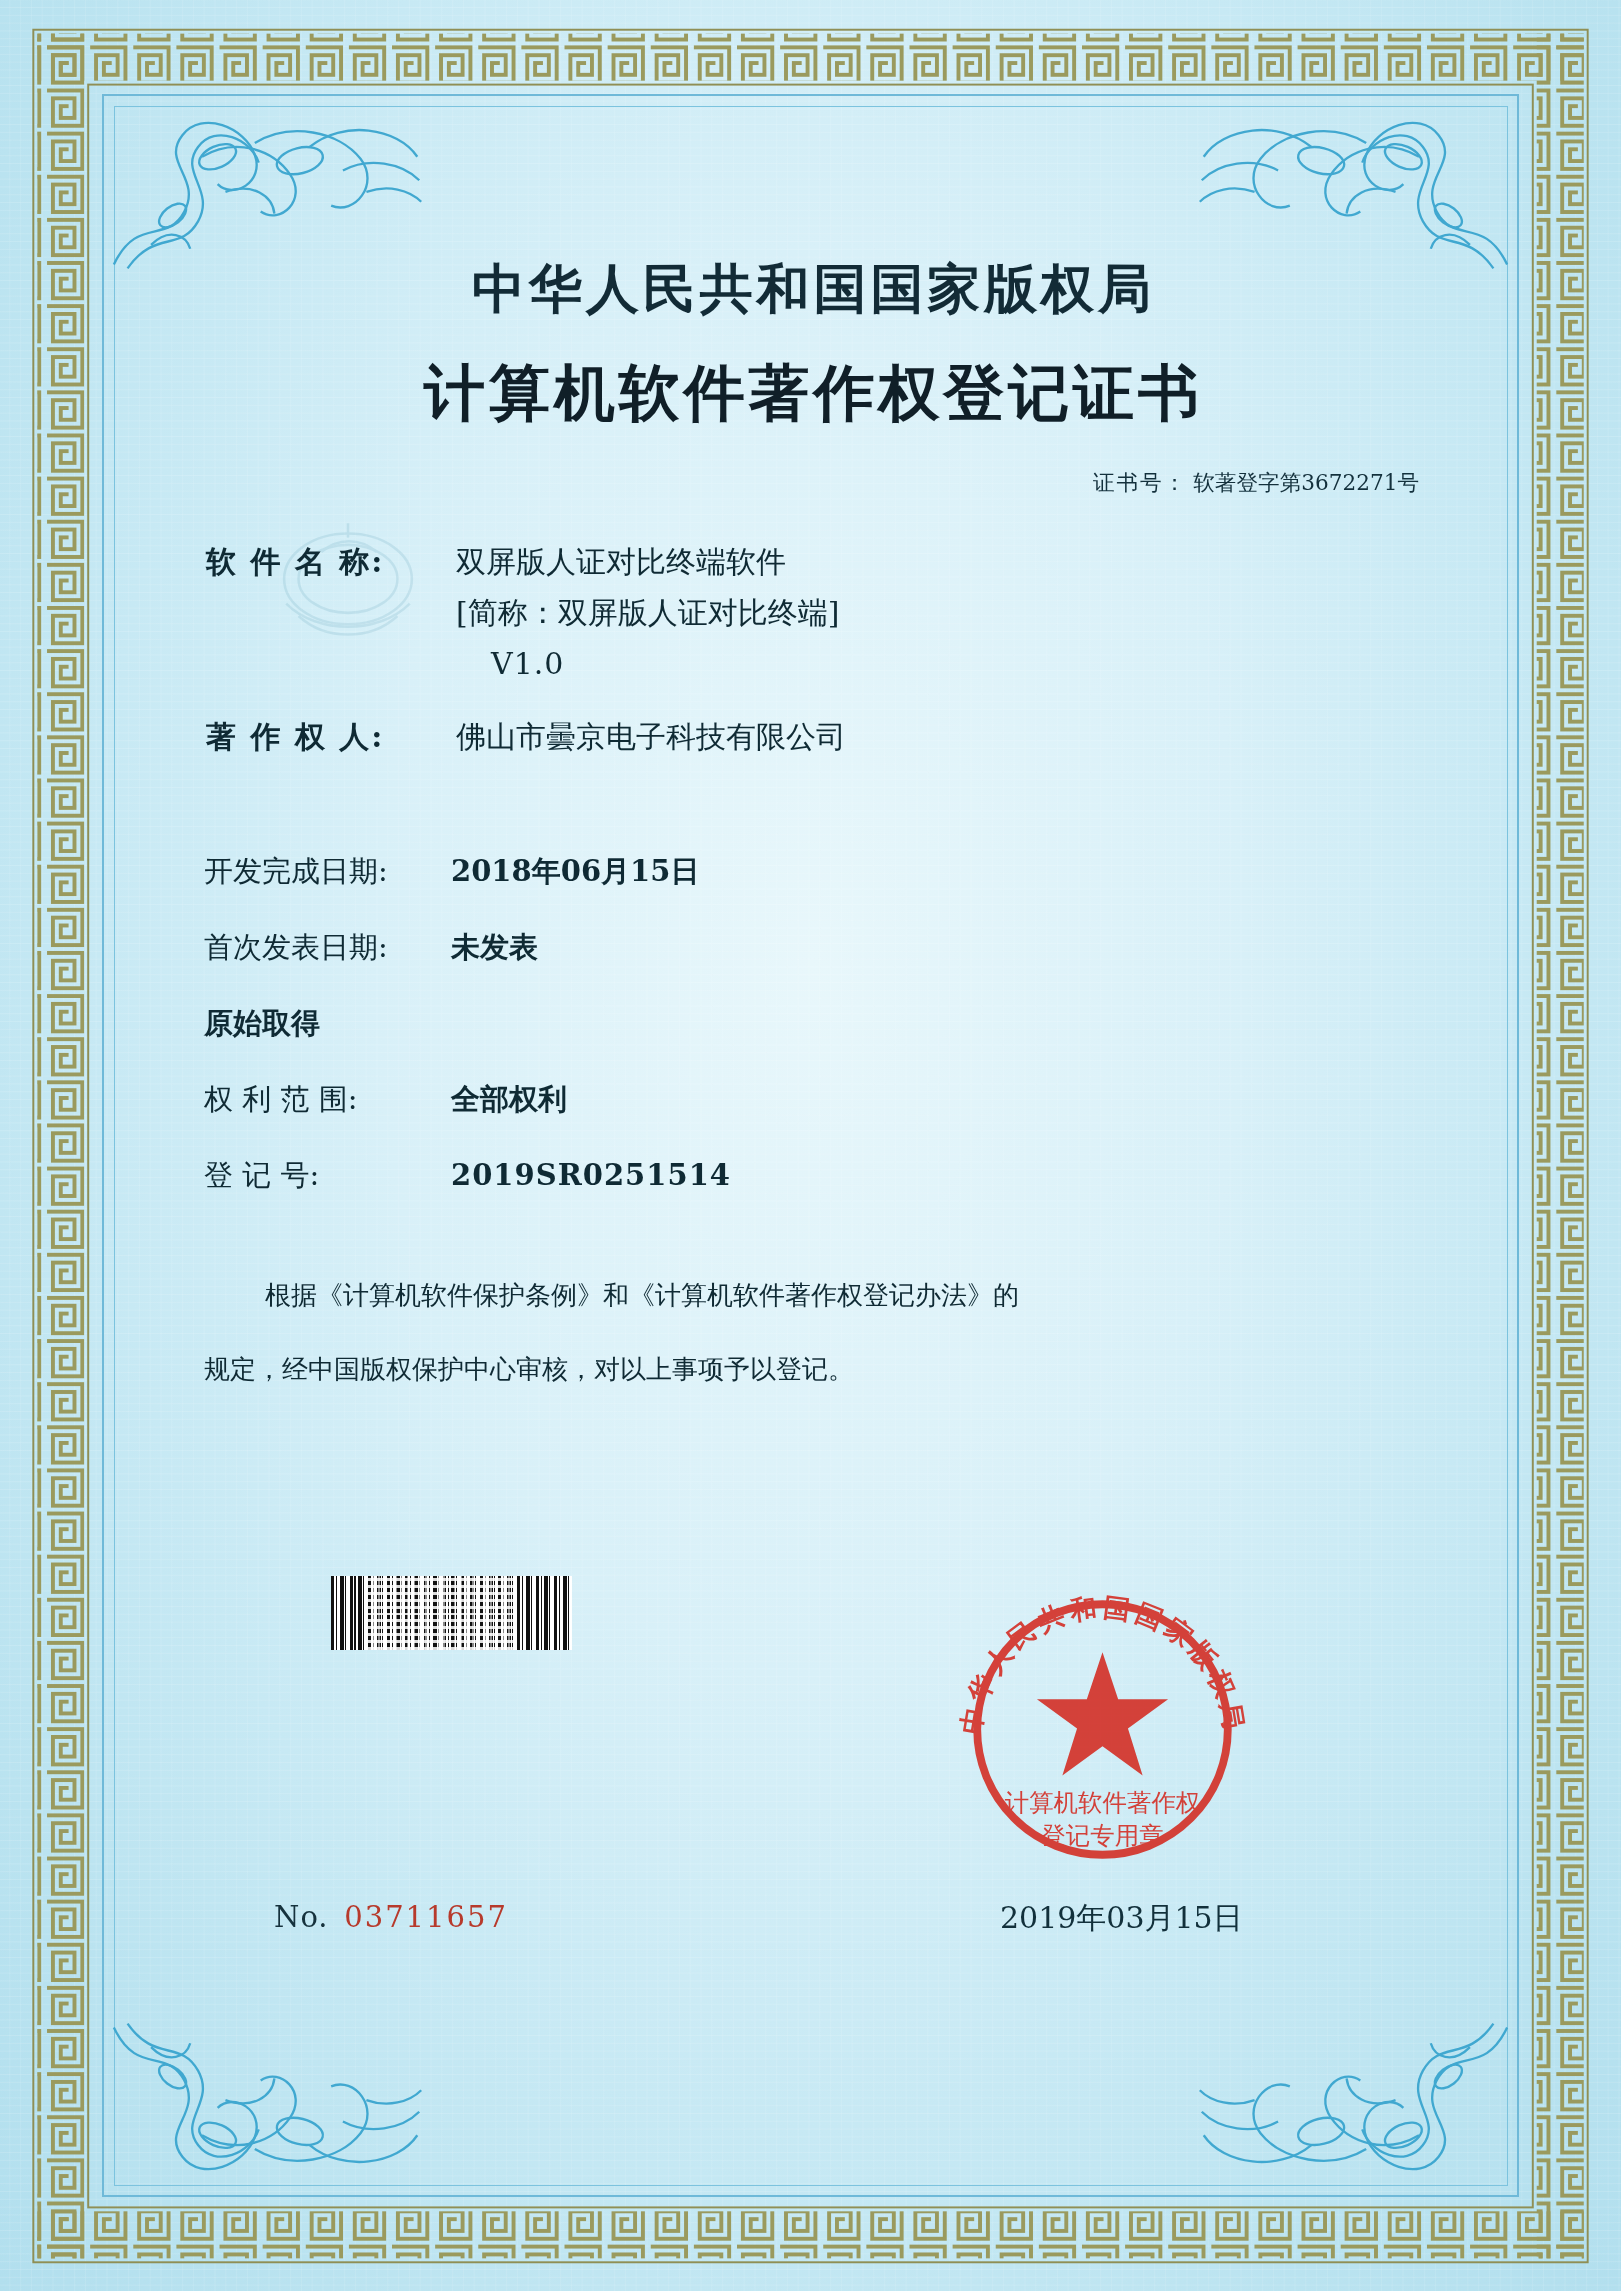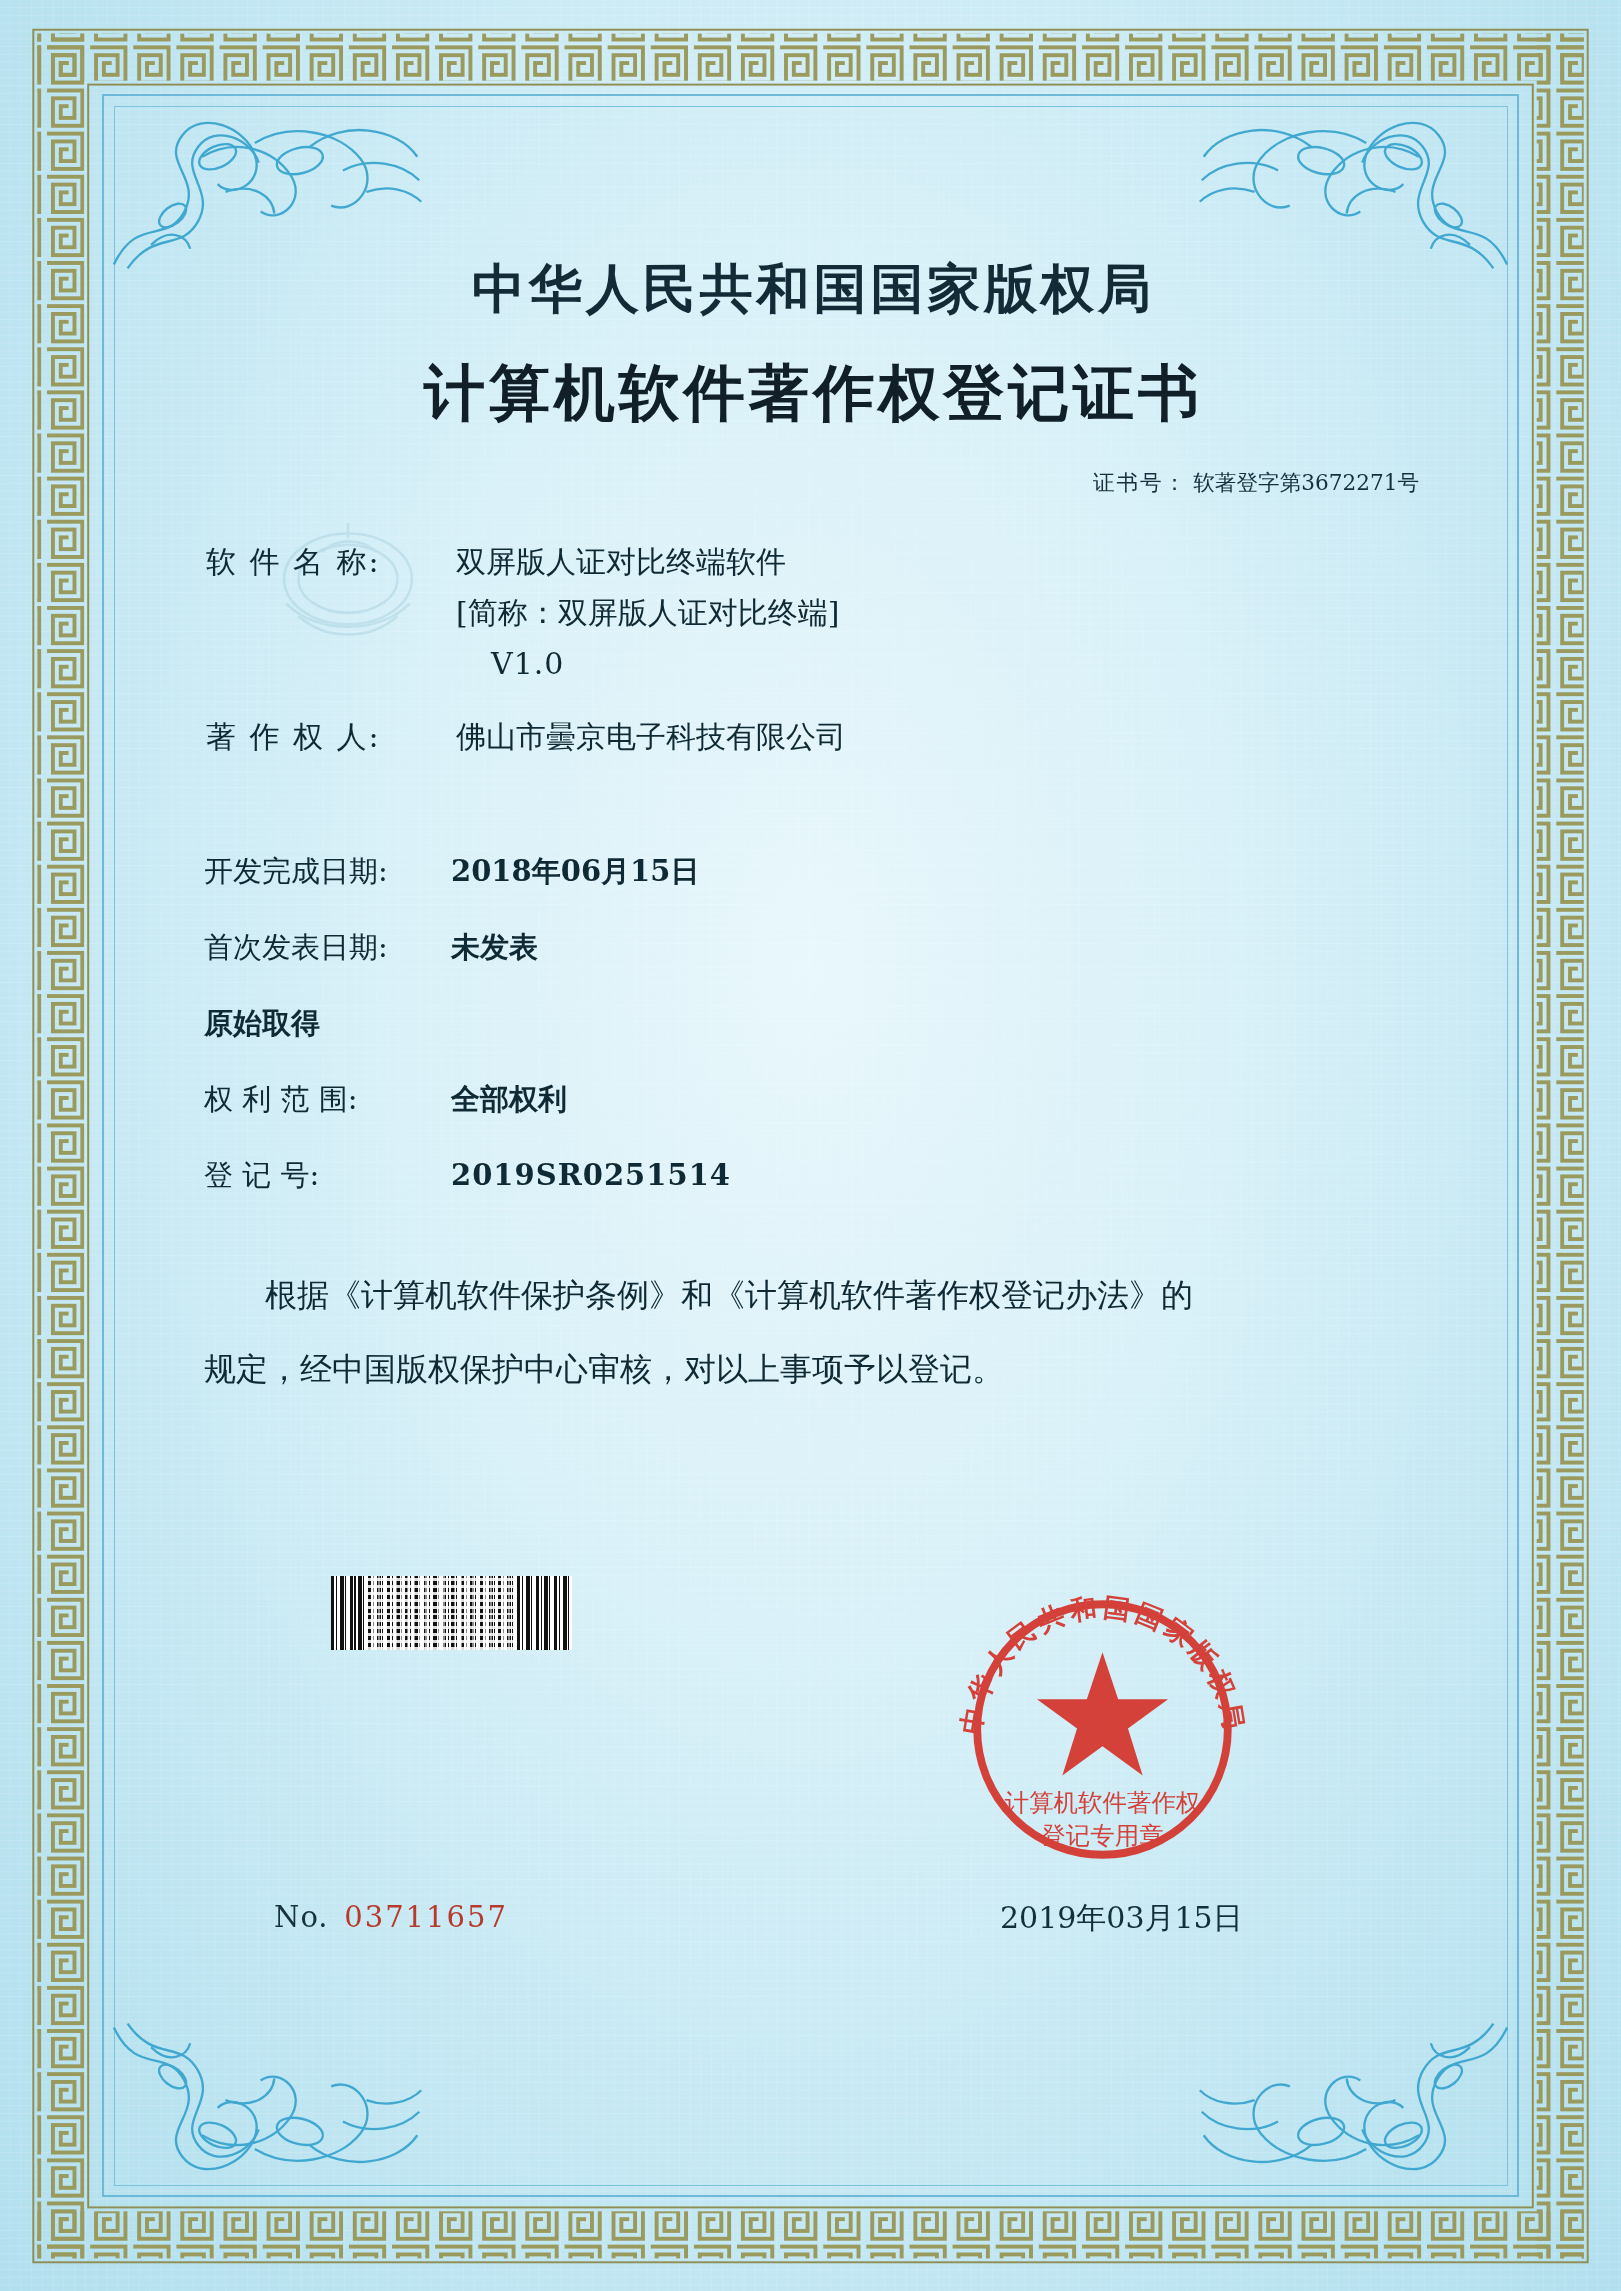--- a/index.html
+++ b/index.html
@@ -117,21 +117,21 @@
     line-height: 51px;
     color: #0f2a34;
     font-family: "DejaVu Serif", serif;
   }
   .field-label {
     width: 250px;
     flex: 0 0 250px;
     letter-spacing: 0px;
     white-space: nowrap;
   }
-  .sp-med  { letter-spacing: 2px; }
+  .sp-med  { letter-spacing: 2px; font-weight: bold; }
   .field-value { flex: 1 1 auto; }
   .field-value .line { display: block; }
   .field-value .ver { font-family: "DejaVu Serif", serif; letter-spacing: 1px; margin-left: 35px; }
 
   .meta-block { margin-top: 71px; padding-left: 57px; }
   .meta-row {
     display: flex;
     align-items: baseline;
     font-size: 29px;
     line-height: 76px;
@@ -143,21 +143,21 @@
     flex: 0 0 247px;
     white-space: nowrap;
   }
   .meta-value { font-weight: bold; }
   .meta-value.num { letter-spacing: 1px; }
 
   .statement {
     margin-top: 45px;
     padding-left: 57px;
     padding-right: 39px;
-    font-size: 32px;
+    font-size: 26px;
     line-height: 74px;
     color: #0f2a34;
     font-family: "DejaVu Serif", serif;
   }
   .statement .p1 { text-indent: 61px; display: block; }
   .statement .p2 { display: block; }
 
   
   .barcode {
     position: absolute;

